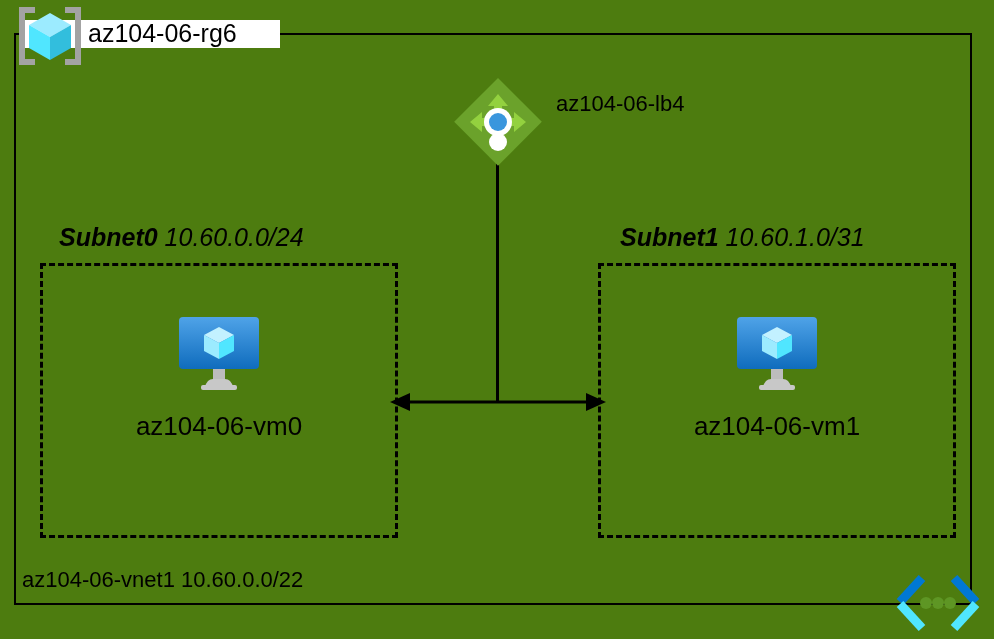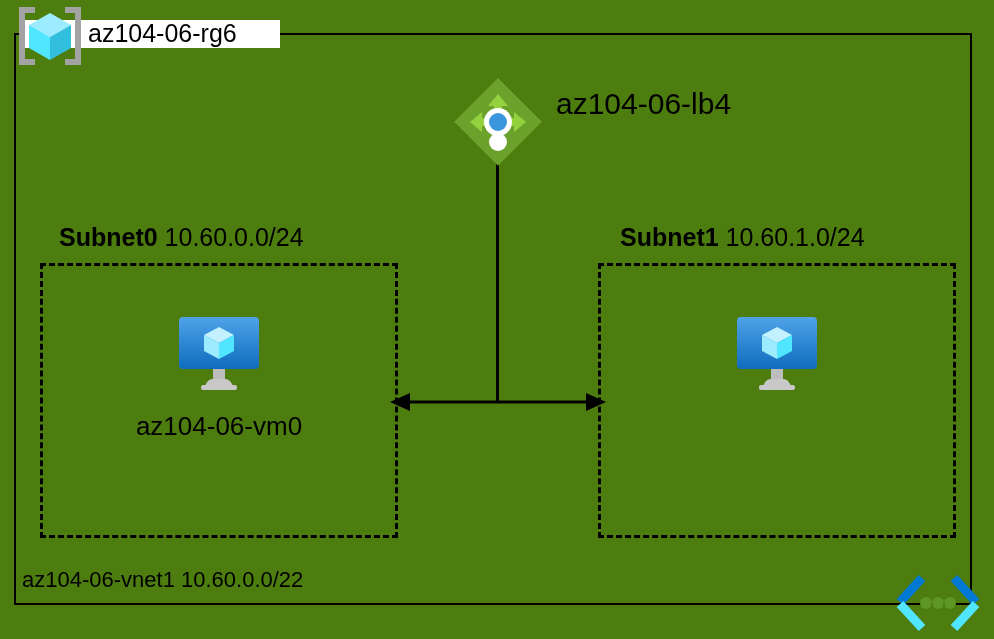--- a/index.html
+++ b/index.html
@@ -65,41 +65,42 @@
     position: absolute;
     left: 452px;
     top: 76px;
     width: 92px;
     height: 92px;
   }
   .lb-labels {
     position: absolute;
     left: 556px;
     top: 86px;
-    font-size: 30px;
+    font-size: 22px;
     line-height: 35px;
     white-space: nowrap;
   }
 
   
   .subnet-box {
     position: absolute;
     border: 3px dashed #000000;
     box-sizing: border-box;
     background: transparent;
   }
   .subnet-0 { left: 40px;  top: 263px; width: 358px; height: 275px; }
   .subnet-1 { left: 598px; top: 263px; width: 358px; height: 275px; }
 
   .subnet-title {
     position: absolute;
     font-size: 25px;
     line-height: 30px;
     white-space: nowrap;
     color: #000000;
+    font-style: italic;
   }
   .subnet-title-0 { left: 59px;  top: 222px; }
   .subnet-title-1 { left: 620px; top: 222px; }
   .subnet-title b { font-weight: bold; }
   .subnet-title span.cidr { font-weight: normal; }
 
   
   .vm-block {
     position: absolute;
     width: 358px;
@@ -236,21 +237,21 @@
         <path d="M63 22 L63 38 L48 46 L48 30 Z" fill="#50E6FF"></path>
       </svg>
     </div>
     <div class="vm-labels">
       <div>az104-06-vm0</div>
     </div>
   </div>
 
   <div class="subnet-title subnet-title-1">
     <b>Subnet1</b>
-    <span class="cidr">10.60.1.0/24</span>
+    <span class="cidr">10.60.1.0/31</span>
   </div>
   <div class="subnet-box subnet-1"></div>
   <div class="vm-block vm-block-1">
     <div class="vm-icon">
       <svg viewBox="0 0 96 80" width="96" height="80" xmlns="http://www.w3.org/2000/svg">
         <defs>
           <linearGradient id="vmGrad1" x1="0" y1="0" x2="0" y2="1">
             <stop offset="0%" stop-color="#4FA3E8"></stop>
             <stop offset="100%" stop-color="#0F6CBD"></stop>
           </linearGradient>
@@ -258,20 +259,21 @@
         <rect x="8" y="4" width="80" height="52" rx="4" fill="url(#vmGrad1)"></rect>
         <rect x="42" y="56" width="12" height="12" fill="#BDBDBD"></rect>
         <path d="M34 74 Q36 66 42 66 L54 66 Q60 66 62 74 Z" fill="#C8C8C8"></path>
         <rect x="30" y="72" width="36" height="5" rx="2" fill="#C8C8C8"></rect>
         <path d="M48 14 L63 22 L48 30 L33 22 Z" fill="#C3F1FF"></path>
         <path d="M33 22 L48 30 L48 46 L33 38 Z" fill="#9CEBFF"></path>
         <path d="M63 22 L63 38 L48 46 L48 30 Z" fill="#50E6FF"></path>
       </svg>
     </div>
     <div class="vm-labels">
+      <div>az104-06-vm1</div>
     </div>
   </div>
 
   <div class="vnet-label">az104-06-vnet1 10.60.0.0/22</div>
 
   <div class="vnet-icon">
     <svg viewBox="0 0 92 60" width="92" height="60" xmlns="http://www.w3.org/2000/svg">
 
       <line x1="30" y1="4" x2="8" y2="28" stroke="#0078D4" stroke-width="9" stroke-linecap="butt"></line>
 

